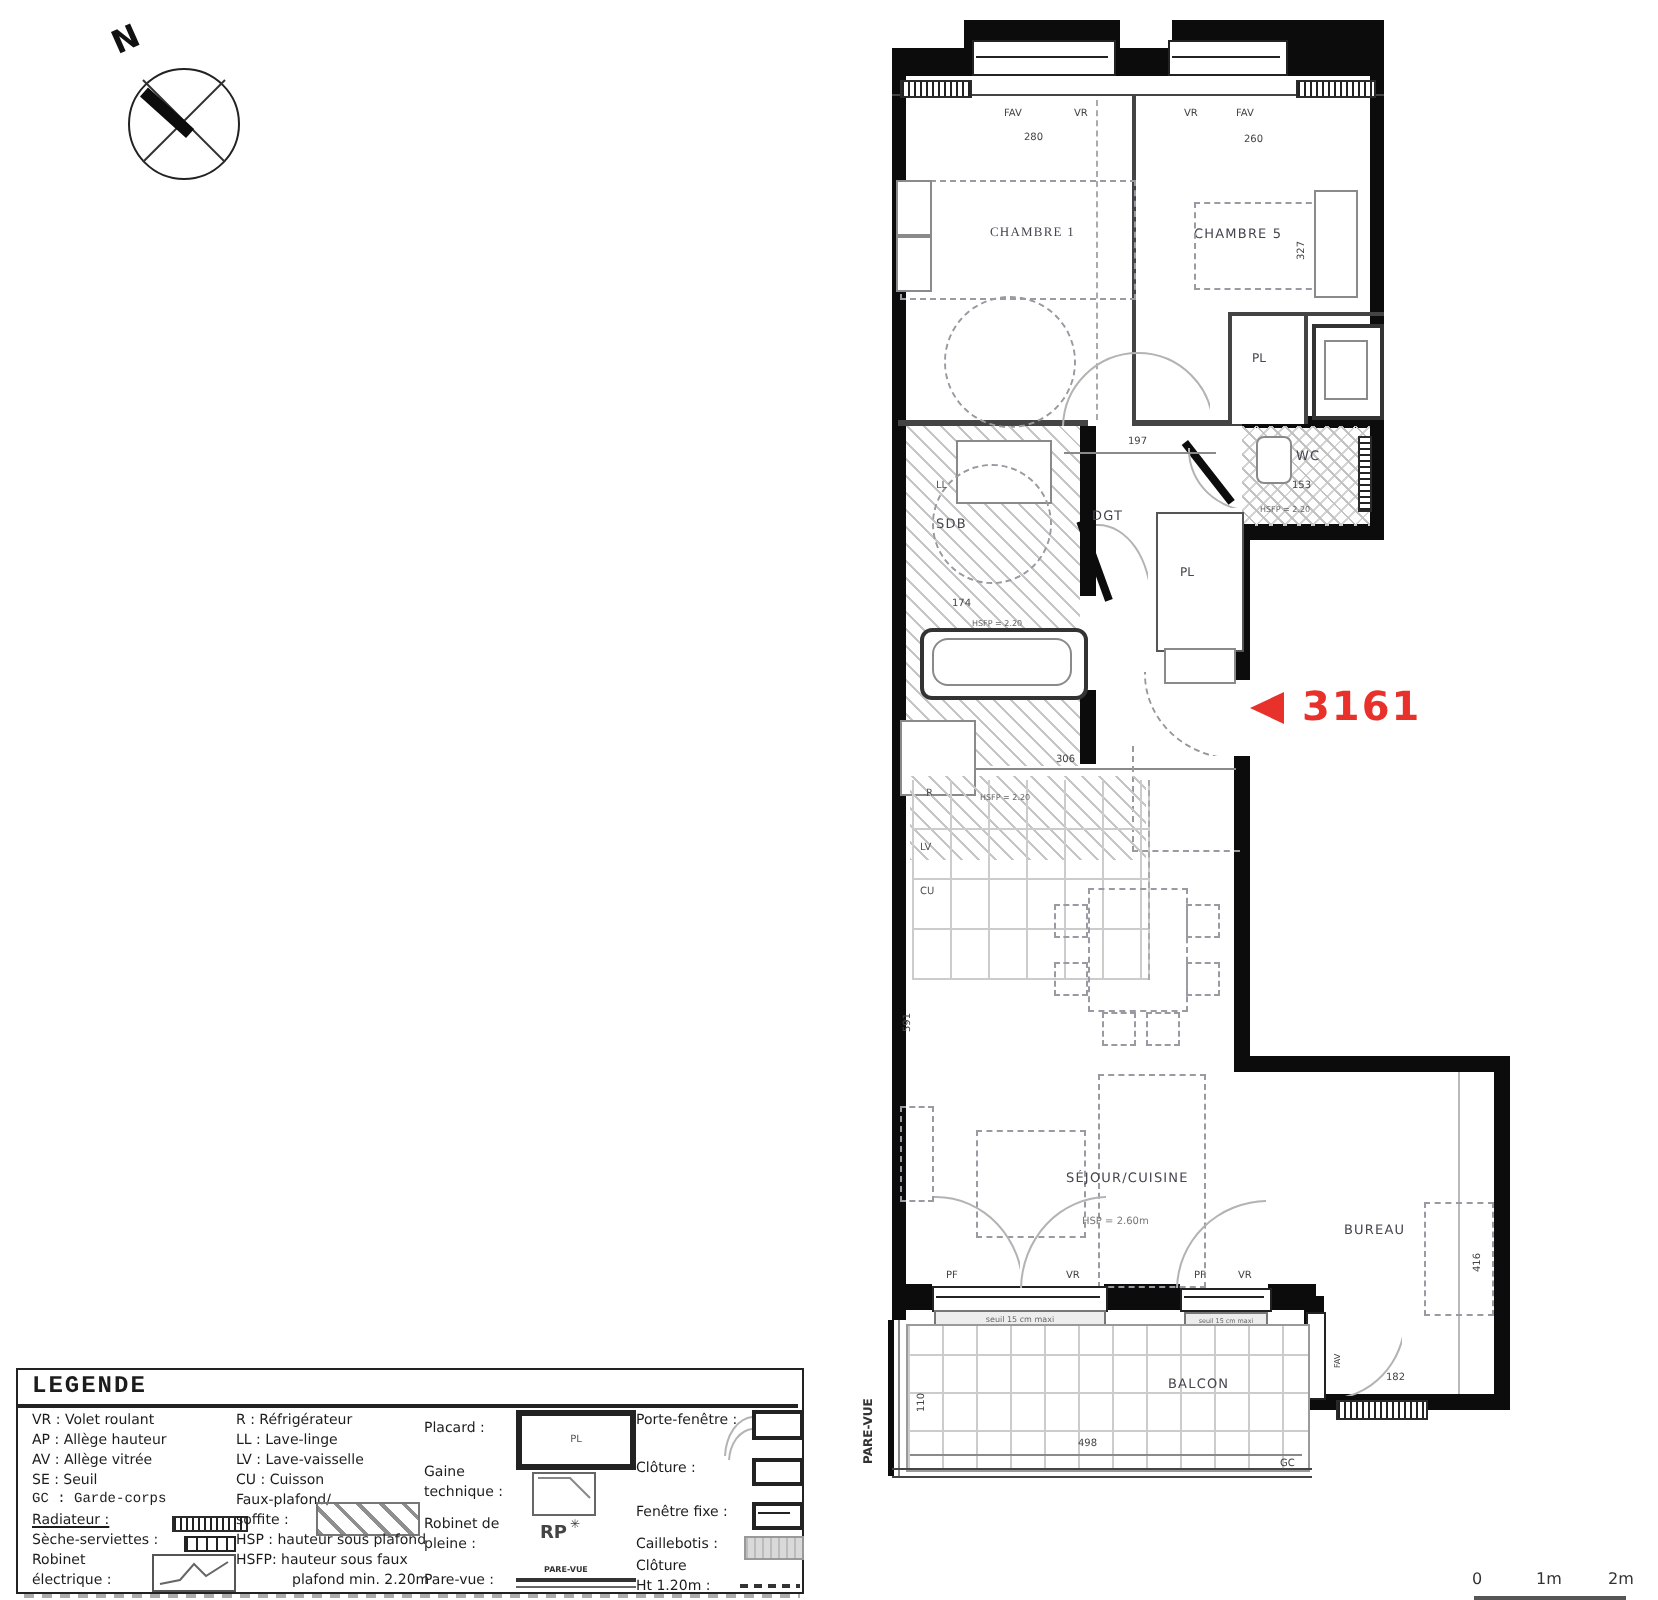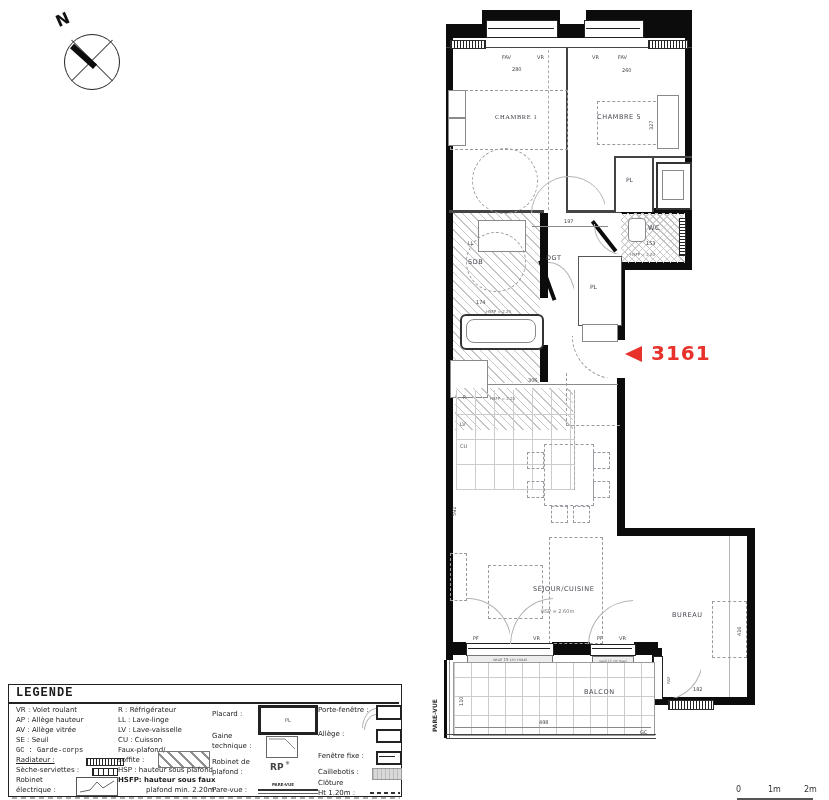--- a/index.html
+++ b/index.html
@@ -260,51 +260,51 @@
 </div>
 
 <div class="lg" style="left:118px;top:706px;">R : Réfrigérateur</div>
 <div class="lg" style="left:118px;top:716px;">LL : Lave-linge</div>
 <div class="lg" style="left:118px;top:726px;">LV : Lave-vaisselle</div>
 <div class="lg" style="left:118px;top:736px;">CU : Cuisson</div>
 <div class="lg" style="left:118px;top:746px;">Faux-plafond/</div>
 <div class="lg" style="left:118px;top:756px;">soffite :</div>
 <div class="lg-swatch-hatch" style="left:158px;top:751px;width:50px;height:15px;"></div>
 <div class="lg" style="left:118px;top:766px;">HSP : hauteur sous plafond</div>
-<div class="lg" style="left:118px;top:776px;font-weight:bold;">HSFP: hauteur sous faux</div>
+<div class="lg" style="left:118px;top:776px;">HSFP: hauteur sous faux</div>
 <div class="lg" style="left:146px;top:786px;">plafond min. 2.20m</div>
 
 <div class="lg" style="left:212px;top:710px;">Placard :</div>
 <div class="abs" style="left:258px;top:705px;width:54px;height:24px;border:3px solid #222;background:#fff;display:flex;align-items:center;justify-content:center;">
   <span class="lg" style="position:static;font-size:5px;color:#555;">PL</span>
 </div>
 <div class="lg" style="left:212px;top:732px;">Gaine</div>
 <div class="lg" style="left:212px;top:742px;">technique :</div>
 <div class="abs" style="left:266px;top:736px;width:30px;height:20px;border:1px solid #666;background:#fff;">
   <svg width="30" height="20">
       <polyline points="2,2 18,2 28,12" fill="none" stroke="#888" stroke-width="1"></polyline>
     </svg>
 </div>
 <div class="lg" style="left:212px;top:758px;">Robinet de</div>
-<div class="lg" style="left:212px;top:768px;">plafond :</div>
+<div class="lg" style="left:212px;top:768px;">pleine :</div>
 <div class="lg" style="left:270px;top:762px;font-size:9px;font-weight:bold;color:#444;">RP</div>
 <div class="lg" style="left:285px;top:759px;font-size:6px;color:#444;">✳</div>
 <div class="lg" style="left:212px;top:786px;">Pare-vue :</div>
 <div class="abs" style="left:258px;top:783px;width:60px;height:12px;">
   <span class="lg" style="position:absolute;left:14px;top:-1px;font-size:4px;font-weight:bold;color:#333;">PARE-VUE</span>
   <div class="abs" style="left:0;top:6px;width:60px;height:2px;background:#333;"></div>
   <div class="abs" style="left:0;top:10px;width:60px;height:1px;background:#666;"></div>
 </div>
 
 <div class="lg" style="left:318px;top:706px;">Porte-fenêtre :</div>
 <div class="abs" style="left:376px;top:705px;width:22px;height:11px;border:2px solid #222;background:#fff;"></div>
 <div class="arcbox" style="left:362px;top:708px;width:14px;height:20px;">
   <div class="arc" style="left:0;top:0;"></div>
 </div>
-<div class="lg" style="left:318px;top:730px;">Allège :</div>
+<div class="lg" style="left:318px;top:730px;">Clôture :</div>
 <div class="abs" style="left:376px;top:729px;width:22px;height:10px;border:2px solid #222;background:#fff;"></div>
 <div class="arcbox" style="left:364px;top:714px;width:12px;height:16px;">
   <div class="arc" style="left:0;top:0;"></div>
 </div>
 <div class="lg" style="left:318px;top:752px;">Fenêtre fixe :</div>
 <div class="abs" style="left:376px;top:751px;width:22px;height:10px;border:2px solid #222;background:#fff;">
   <div class="abs" style="left:1px;top:3px;width:16px;height:1px;background:#222;"></div>
 </div>
 <div class="lg" style="left:318px;top:768px;">Caillebotis :</div>
 <div class="lg-caille" style="left:372px;top:768px;width:28px;height:10px;"></div>

